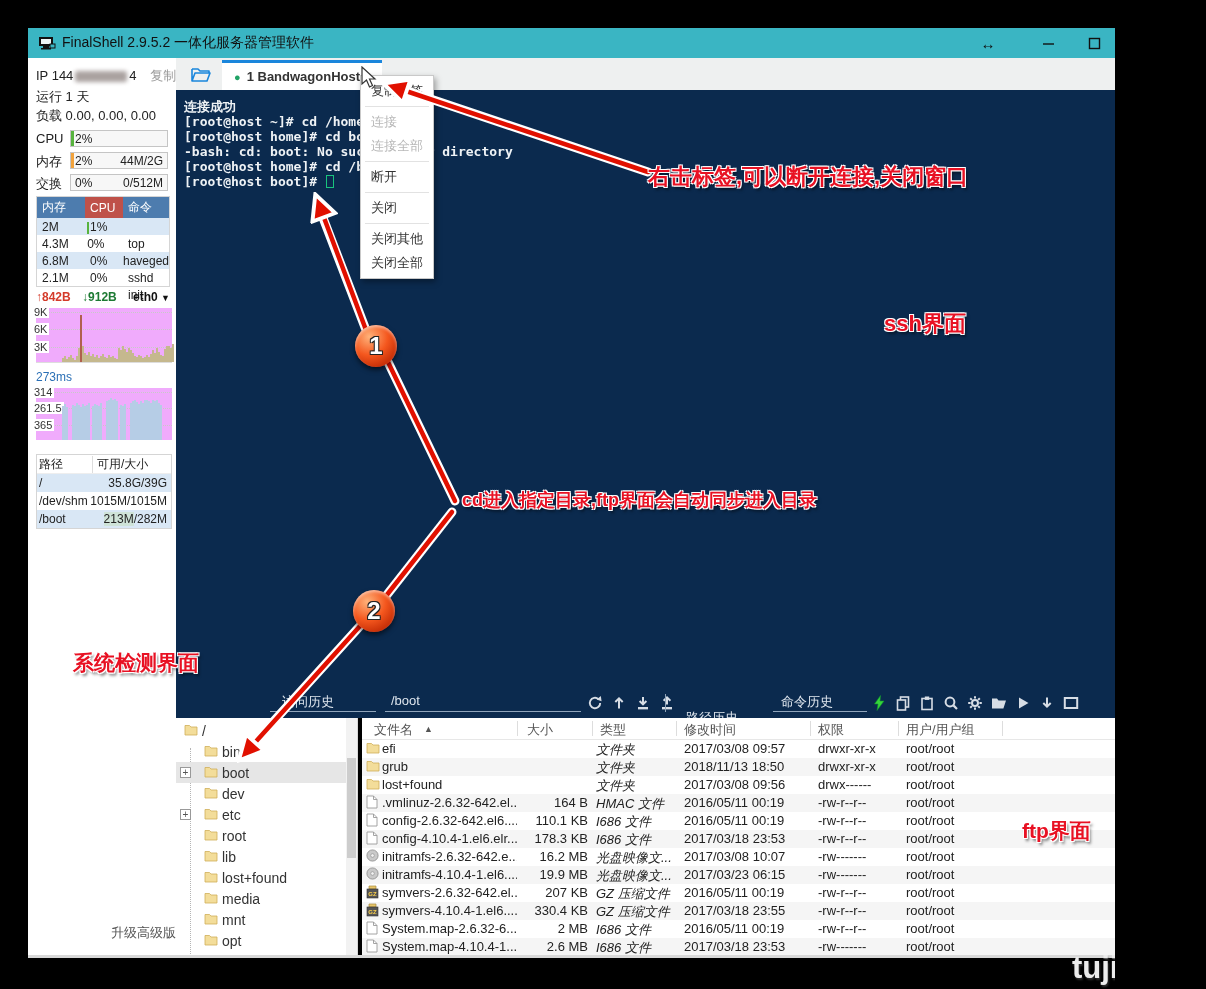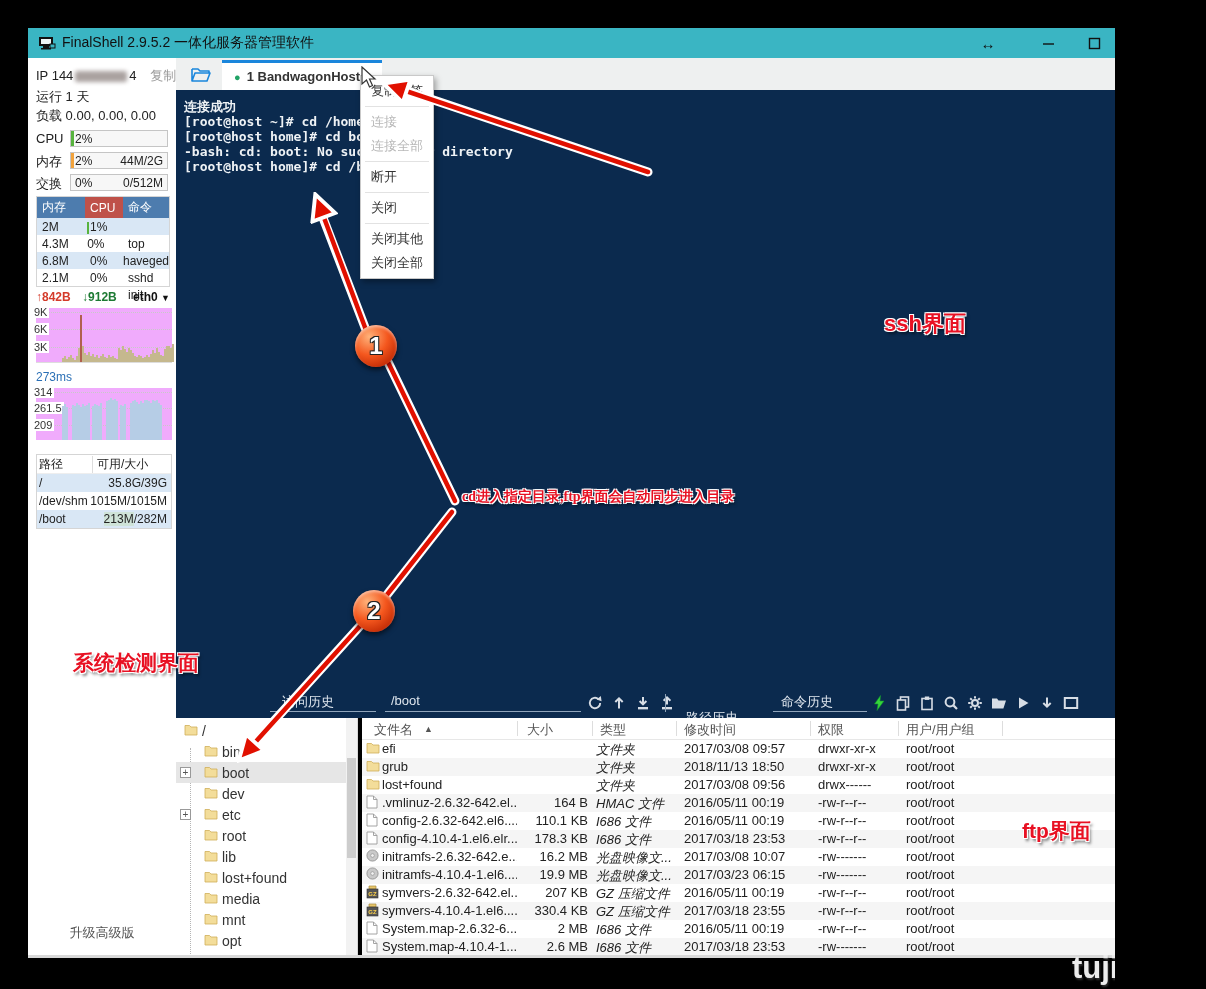--- a/index.html
+++ b/index.html
@@ -52,21 +52,21 @@
   #disk-table { position:absolute; left:8px; top:396px; width:136px; border:1px solid #d5d5d5; font-size:12px; }
   #disk-table .dh { display:flex; height:19px; align-items:center; border-bottom:1px solid #eee; }
   #disk-table .dh .h1 { width:56px; padding-left:2px; border-right:1px solid #ddd; }
   #disk-table .dh .h2 { padding-left:4px; }
   .drow { display:flex; height:18px; align-items:center; }
   .drow:nth-child(odd) { background:#d9e7f5; }
   .drow .p { width:58px; padding-left:2px; white-space:nowrap; }
   .drow .v { flex:1; text-align:right; padding-right:4px; white-space:nowrap; }
   .hl-avail { background:#cfe3d8; }
 
-  #upgrade { position:absolute; left:0; top:866px; width:148px; text-align:center; color:#555; font-size:13px; }
+  #upgrade { position:absolute; left:0; top:866px; width:148px; text-align:right; color:#555; font-size:13px; }
 
   
   #tabbar { position:absolute; left:176px; top:58px; width:994px; height:32px; background:#eef0f0; }
   #open-btn { position:absolute; left:10px; top:4px; width:30px; height:24px; display:flex; align-items:center; justify-content:center; }
   #active-tab { position:absolute; left:46px; top:2px; width:160px; height:30px; background:#fff; border-top:3px solid #1a86dc; display:flex; align-items:center; font-size:13px; font-weight:bold; color:#333; }
   #active-tab .dot { color:#21a366; margin:0 6px 0 12px; font-size:11px; }
   #view-grid { position:absolute; left:952px; top:8px; }
   #view-list { position:absolute; left:976px; top:8px; }
 
   
@@ -121,21 +121,21 @@
   .mi { height:24px; line-height:24px; padding-left:10px; font-size:13px; color:#333; white-space:nowrap; }
   .mi.disabled { color:#b8b8b8; }
   .msep { height:1px; background:#e2e2e2; margin:3px 4px; }
 
   
   #overlay-svg { position:absolute; left:0; top:0; z-index:60; pointer-events:none; }
   .red-note { position:absolute; z-index:62; color:#e81123; font-weight:bold; white-space:nowrap;
     text-shadow:-1px -1px 0 #fff, 1px -1px 0 #fff, -1px 1px 0 #fff, 1px 1px 0 #fff, 2px 3px 3px rgba(0,0,0,0.55); }
   #note-tab { left:648px; top:162px; font-size:22px; }
   #note-ssh { left:884px; top:309px; font-size:22px; }
-  #note-cd { left:462px; top:488px; font-size:14px;font-family:Liberation Serif, serif; }
+  #note-cd { left:462px; top:488px; font-size:18px; }
   #note-sysmon { left:45px; top:591px; font-size:21px; z-index:62; }
   #note-ftp { left:1022px; top:817px; font-size:21px; }
   .step-circle { position:absolute; z-index:61; width:42px; height:42px; border-radius:50%;
     background:radial-gradient(circle at 34% 28%, #ffb27a 0%, #f4571e 45%, #c22b05 80%, #a82403 100%);
     box-shadow:0 3px 5px rgba(0,0,0,0.55), inset 0 2px 3px rgba(255,255,255,0.5);
     display:flex; align-items:center; justify-content:center;
     color:#fff; font-size:24px; font-weight:bold;
     text-shadow:-1px -1px 0 #222, 1px -1px 0 #222, -1px 1px 0 #222, 1px 1px 0 #222; }
   #step1 { left:355px; top:325px; }
   #step2 { left:353px; top:590px; }
@@ -315,21 +315,21 @@
 
     <div id="ping-label">273ms</div>
     <div class="graph" id="ping-graph">
         <div class="gtick" style="top:4px">
           <span>314</span>
         </div>
         <div class="gtick" style="top:20px">
           <span>261.5</span>
         </div>
         <div class="gtick" style="top:37px">
-          <span>209</span>
+          <span>365</span>
         </div>
         <div class="bars">
           <span class="b" style="height:34px;background:#b6cde6"></span>
           <span class="b" style="height:36px;background:#b6cde6"></span>
           <span class="b" style="height:33px;background:#b6cde6"></span>
           <span class="b" style="height:0px;background:#b6cde6"></span>
           <span class="b" style="height:0px;background:#b6cde6"></span>
           <span class="b" style="height:35px;background:#b6cde6"></span>
           <span class="b" style="height:34px;background:#b6cde6"></span>
           <span class="b" style="height:37px;background:#b6cde6"></span>
@@ -430,20 +430,21 @@
     </span>
   </div>
 
   <div id="terminal">
     <div id="term-lines">
         <div class="tline">连接成功</div>
         <div class="tline">[root@host ~]# cd /home</div>
         <div class="tline">[root@host home]# cd boot</div>
         <div class="tline">-bash: cd: boot: No such file or directory</div>
         <div class="tline">[root@host home]# cd /boot</div>
+        <div class="tline">[root@host boot]# <span class="term-cursor"></span></div>
       </div>
   </div>
 
   <div id="term-toolbar">
     <div class="tb-field" id="fld-history">访问历史</div>
     <div class="tb-field" id="fld-path">/boot</div>
     <div class="tb-icons" id="nav-icons">
         <span class="icon16">
           <svg width="16" height="16" viewBox="0 0 16 16">
             <path d="M13.2 8a5.2 5.2 0 1 1-1.8-3.9" fill="none" stroke="#d7dde5" stroke-width="1.9"></path>
@@ -812,20 +813,21 @@
       <path d="M366 330 L317 199" stroke="#e11000" stroke-width="4.5" stroke-linecap="round" fill="none" marker-end="url(#ah)"></path>
       <path d="M388 362 L455 501" stroke="#fff" stroke-width="9" stroke-linecap="round" fill="none"></path>
       <path d="M388 362 L455 501" stroke="#e11000" stroke-width="4.5" stroke-linecap="round" fill="none"></path>
       <path d="M452 512 L386 596" stroke="#fff" stroke-width="9" stroke-linecap="round" fill="none"></path>
       <path d="M452 512 L386 596" stroke="#e11000" stroke-width="4.5" stroke-linecap="round" fill="none"></path>
       <path d="M360 626 L245 753" stroke="#fff" stroke-width="9" stroke-linecap="round" fill="none"></path>
       <path d="M360 626 L242 757" stroke="#e11000" stroke-width="4.5" stroke-linecap="round" fill="none" marker-end="url(#ah)"></path>
     </g>
   </svg>
 
+  <div class="red-note" id="note-tab">右击标签,可以断开连接,关闭窗口</div>
   <div class="red-note" id="note-ssh">ssh界面</div>
   <div class="red-note" id="note-cd">cd进入指定目录,ftp界面会自动同步进入目录</div>
   <div class="red-note" id="note-ftp">ftp界面</div>
   <div class="step-circle" id="step1">1</div>
   <div class="step-circle" id="step2">2</div>
 
   <svg id="mouse-cursor" width="20" height="24" viewBox="0 0 20 24">
     <polygon points="2,1 2,18 6.5,14 9.5,21 12.5,19.5 9.5,13 15,13" fill="#fff" stroke="#333" stroke-width="1.2"></polygon>
   </svg>
 

